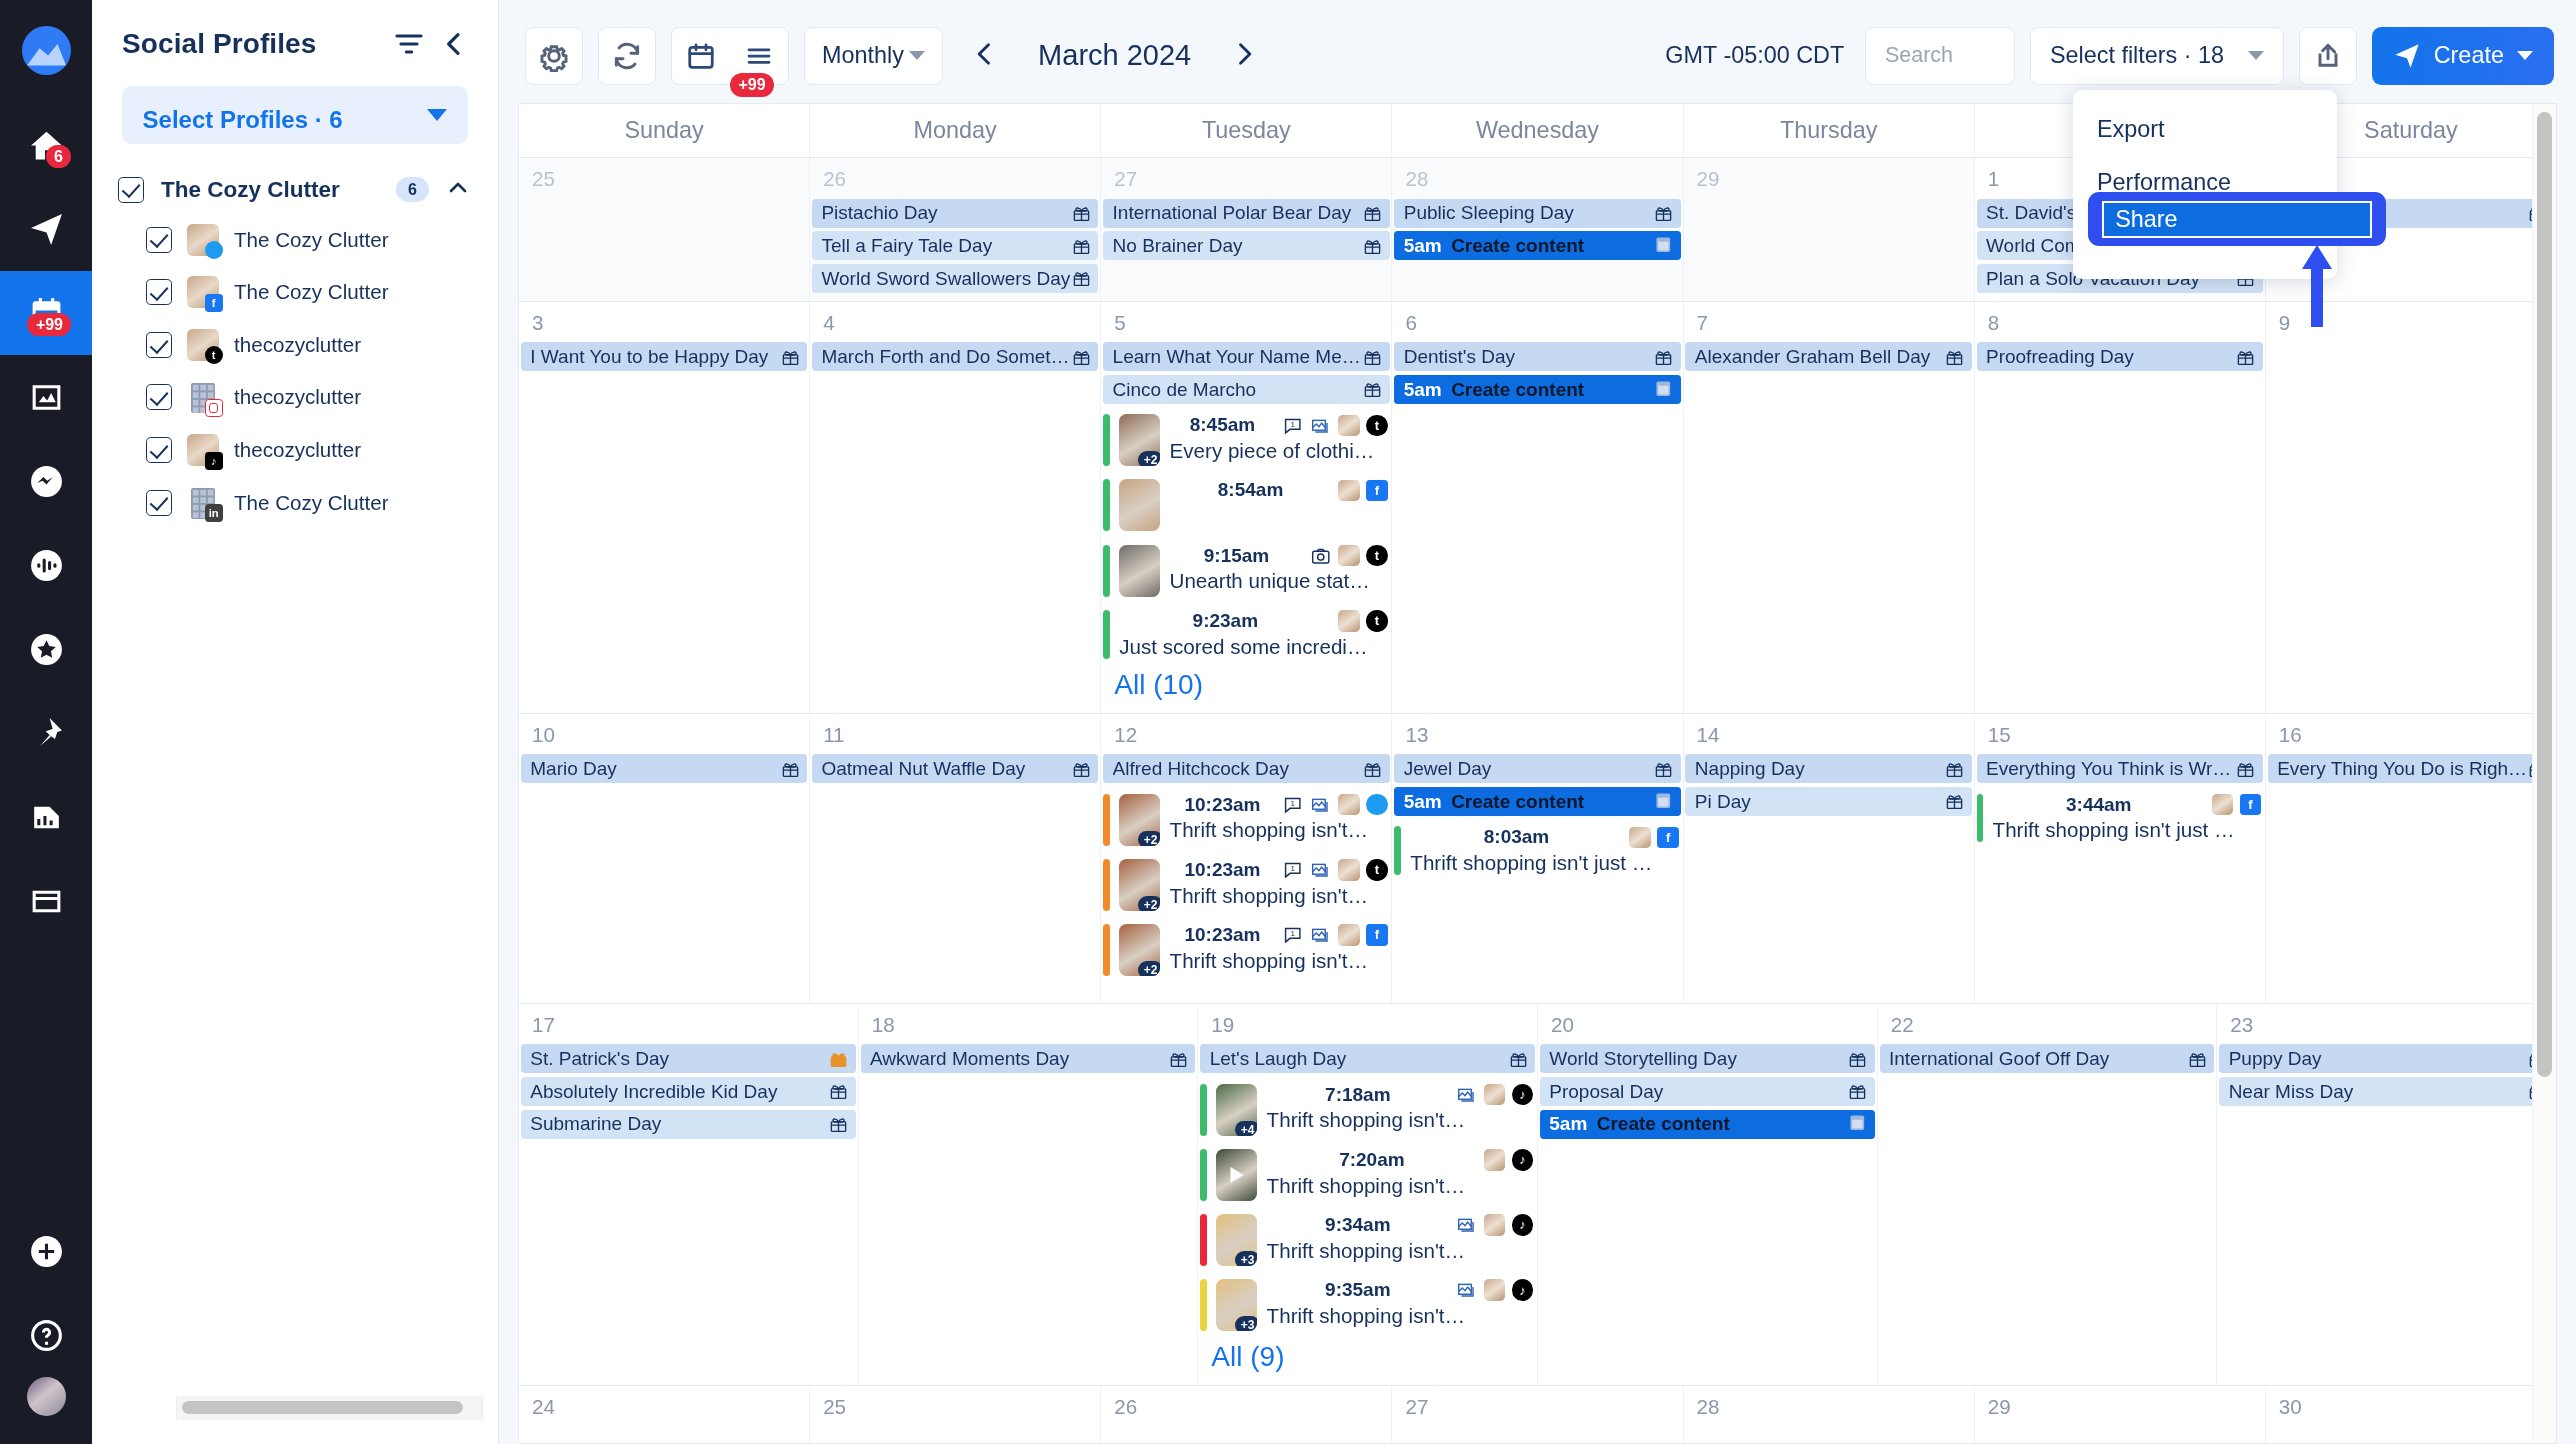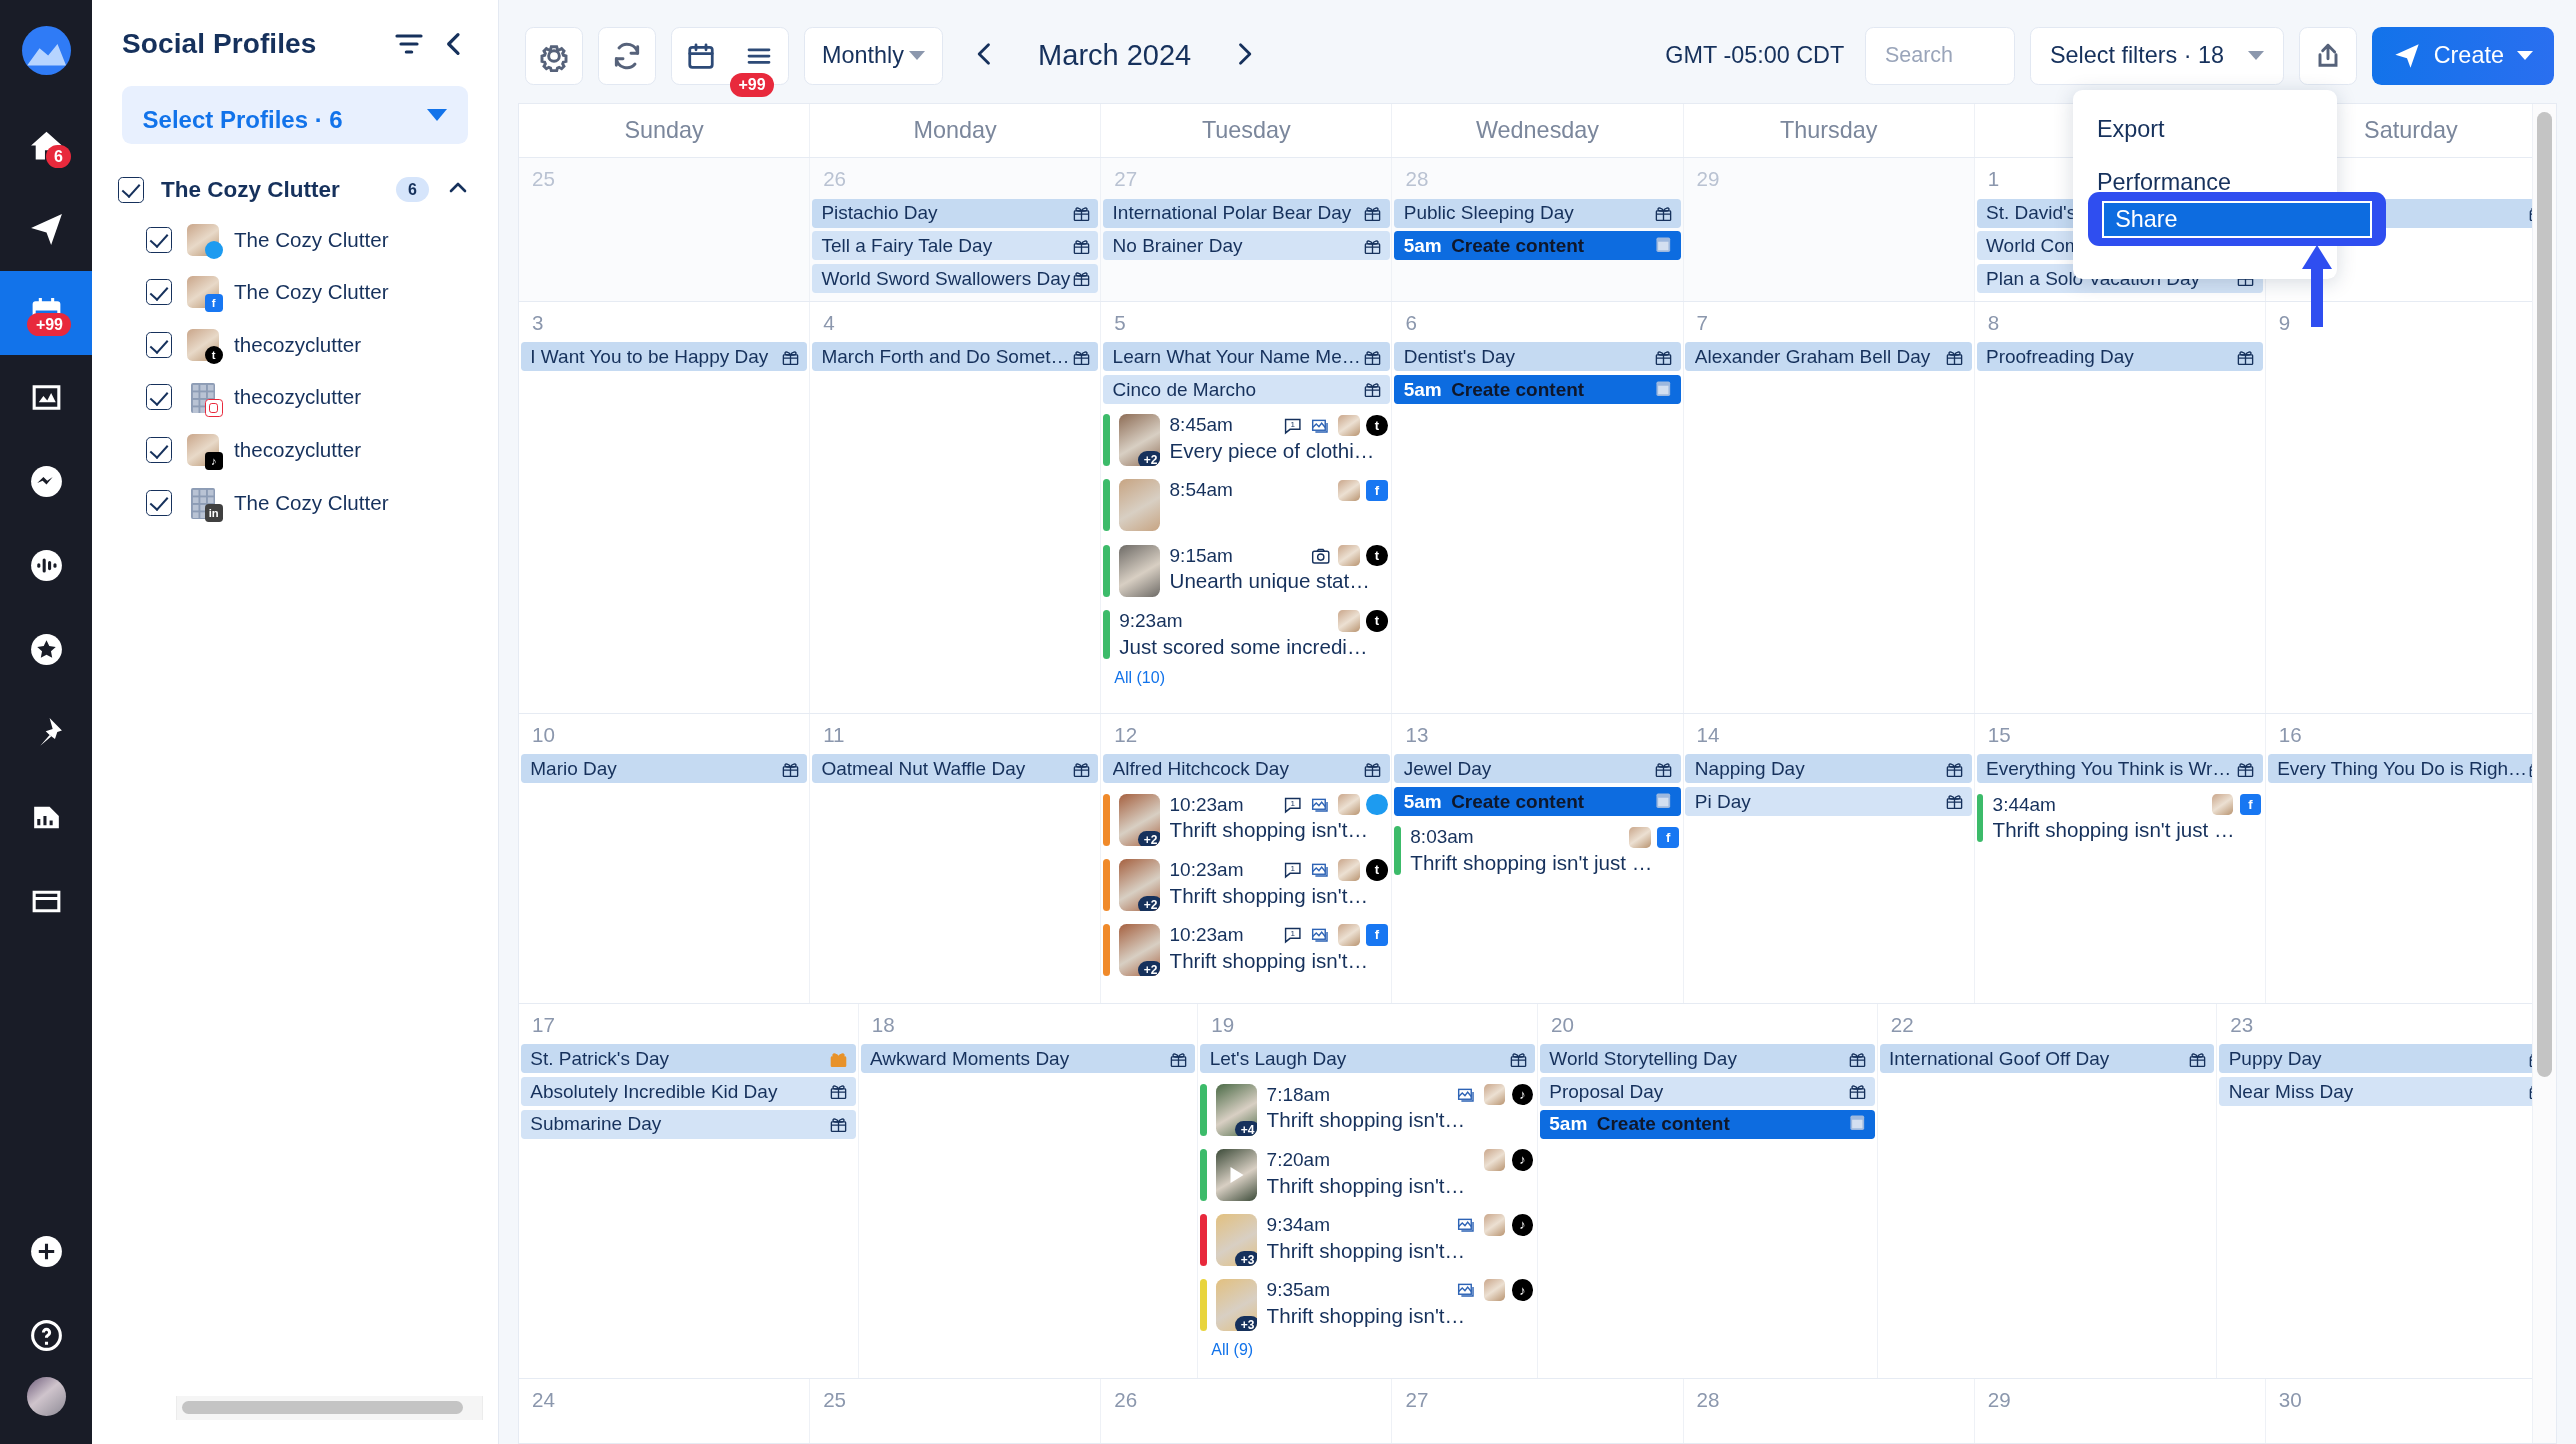--- a/index.html
+++ b/index.html
@@ -238,37 +238,37 @@
     position:absolute; right:-2.8px; bottom:-2.8px; background:#16315c; color:#fff;
     font-size:12px; font-weight:700; border-radius:936px; padding:1.9px 5.6px;
   }
   .post-thumb .play {
     position:absolute; left:50%; top:50%; transform:translate(-50%,-50%);
     width:0;height:0;border-left:13px solid #fff; border-top:8.4px solid transparent;
     border-bottom:8.4px solid transparent;
   }
   .post-main { flex:1; min-width:0; }
   .post-top { display:flex; align-items:center; gap:6.6px; }
-  .post-time { font-size:19px; font-weight:400; color:#16315c; flex:1; }
+  .post-time { font-size:19px; font-weight:700; color:#16315c; flex:1;text-align:center; }
   .post-text {
     font-size:20.6px; color:#16315c; white-space:nowrap; overflow:hidden;
     text-overflow:ellipsis; margin-top:2.8px;
   }
   .mini { width:21.5px; height:21.5px; flex:0 0 21.5px; }
   .mini svg { width:21.5px;height:21.5px; }
   .net {
     width:21.5px;height:21.5px;border-radius:50%;flex:0 0 21.5px; display:flex;
     align-items:center;justify-content:center; font-size:13px; color:#fff; font-weight:700;
   }
   .net.sq { border-radius:3.7px; }
   .ava-sm {
     width:21.5px;height:21.5px;border-radius:4.7px;flex:0 0 21.5px;
     background: linear-gradient(145deg,#c9a589 0%,#ece0d2 50%,#b8936f 100%);
   }
-  .all-link { font-size:16px; color:#1273ea; padding: 3.7px 0 7.5px 13px; cursor:pointer; }
+  .all-link { font-size:28px; color:#1273ea; padding: 3.7px 0 7.5px 13px; cursor:pointer; }
 
   .vscroll {
     position:absolute; right:3.7px; top:7.5px; width:15px; height: 965px;
     background:#c4c4c4; border-radius:7.5px; cursor:pointer;
   }
   .vscroll-track {
     position:absolute; right:0; top:0; bottom:0; width:24px; background:#fbfbfc;
     border-left:0.9px solid #eef1f6;
   }
 

